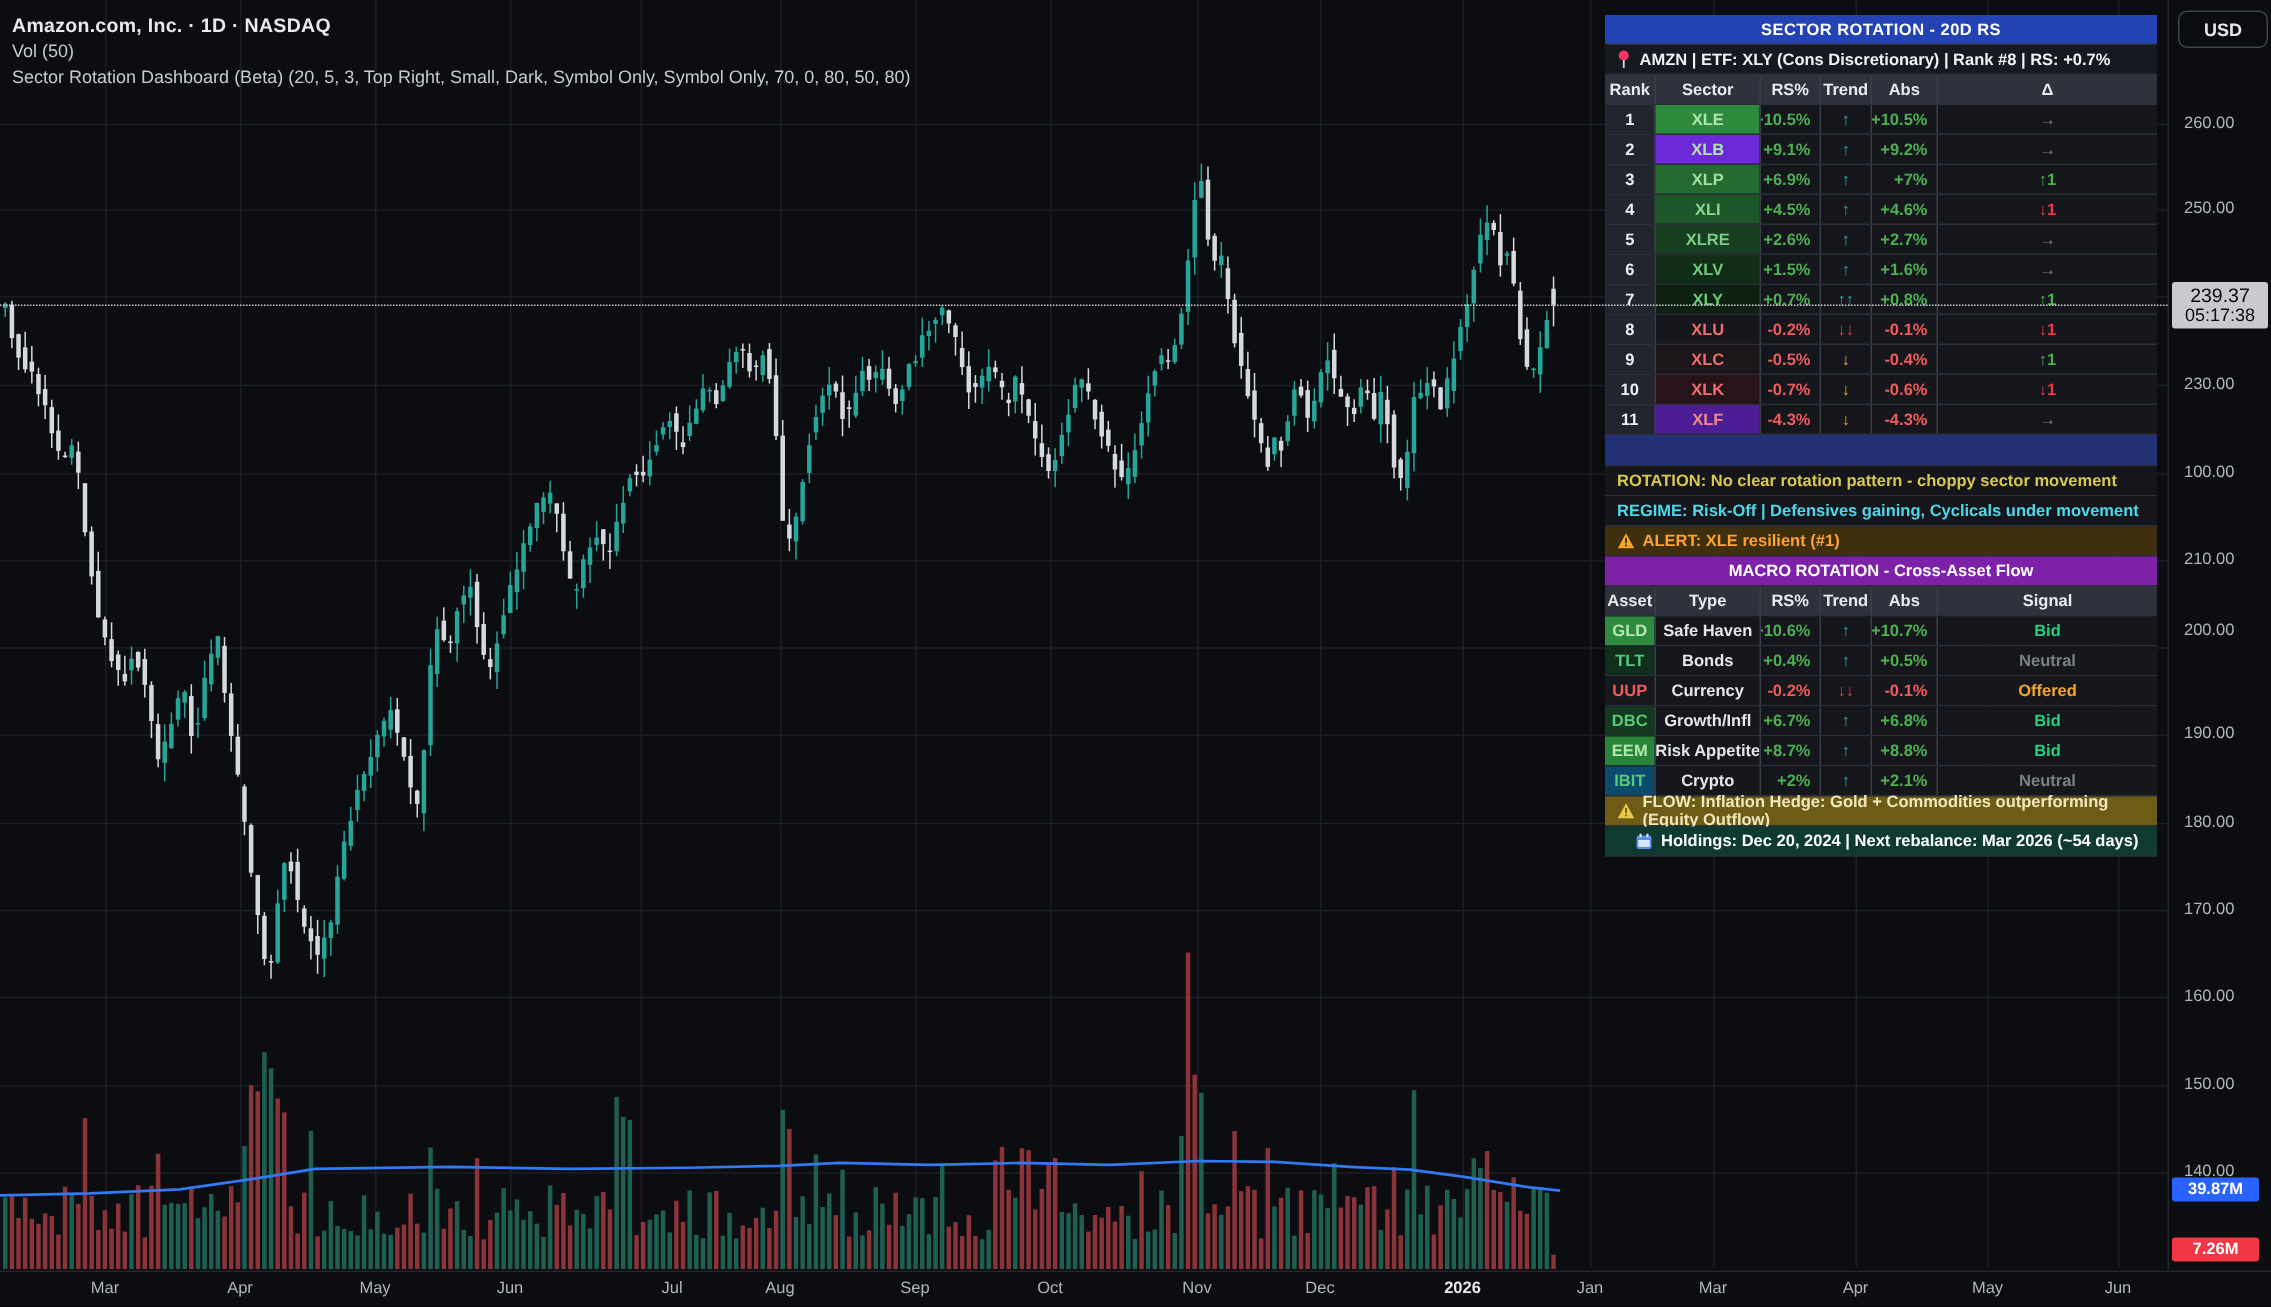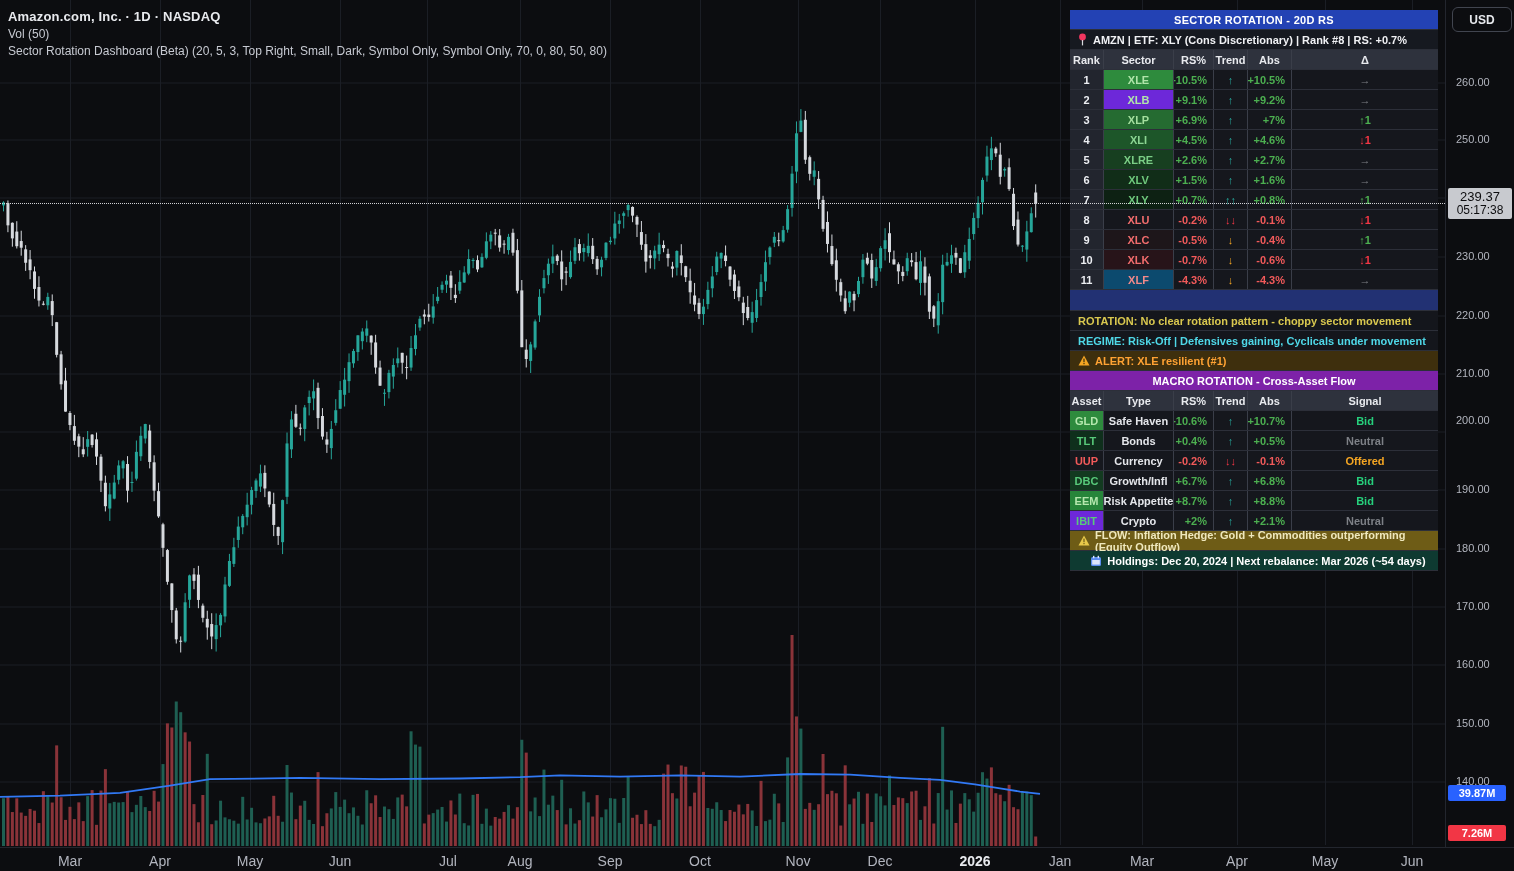--- a/index.html
+++ b/index.html
@@ -19,21 +19,21 @@
   #price-axis{position:absolute;left:1445px;top:0;width:69px;height:847px;border-left:1px solid #23262e;}
   .pa-label{position:absolute;left:10px;font-size:11px;color:#b2b5be;}
   .price-tag{position:absolute;left:2px;width:64px;background:#c8cacf;color:#0d0d0f;border-radius:2px;
              text-align:center;z-index:7;padding:1px 0 2px 0;}
   .price-tag .p{font-size:13px;line-height:15px;}
   .price-tag .c{font-size:12px;line-height:13px;}
   .vol-tag{position:absolute;left:2px;width:58px;text-align:center;font-size:11px;font-weight:bold;color:#fff;
            border-radius:2px;padding:2px 0;z-index:7;}
   
   #time-axis{position:absolute;left:0;top:847px;width:1514px;height:24px;border-top:1px solid #23262e;}
-  .ta-label{position:absolute;top:5px;font-size:14px;color:#b2b5be;transform:translateX(-50%);}
+  .ta-label{position:absolute;top:5px;font-size:11px;color:#b2b5be;transform:translateX(-50%);}
   .ta-label.major{color:#e8eaee;font-weight:bold;}
   
   #usd-btn{position:absolute;left:1452px;top:7px;width:58px;height:23px;border:1px solid #41454f;border-radius:6px;
            background:#0c0d10;color:#e6e8ec;font-size:12px;font-weight:bold;display:flex;align-items:center;
            justify-content:center;z-index:8;cursor:pointer;}
   
   #panel{position:absolute;left:1070px;top:10px;width:368px;z-index:4;font-size:11px;font-weight:bold;}
   .p-row{position:relative;height:20px;display:flex;align-items:center;justify-content:center;
          border-bottom:1px solid #2c2f39;box-sizing:border-box;}
   .p-head{background:#2342b4;color:#fff;letter-spacing:.3px;}
@@ -901,21 +901,21 @@
         <div class="t-row grid6">
           <div class="cell" style="background: rgb(34, 37, 46); color: rgb(236, 238, 242);">10</div>
           <div class="cell" style="background: rgb(39, 20, 25); color: rgb(242, 109, 109);">XLK</div>
           <div class="cell" style="color: rgb(242, 90, 90); justify-content: flex-end; padding-right: 6px;">-0.7%</div>
           <div class="cell" style="color: rgb(245, 166, 35);">↓</div>
           <div class="cell" style="color: rgb(242, 90, 90); justify-content: flex-end; padding-right: 6px;">-0.6%</div>
           <div class="cell" style="color: rgb(242, 54, 69);">↓1</div>
         </div>
         <div class="t-row grid6">
           <div class="cell" style="background: rgb(34, 37, 46); color: rgb(236, 238, 242);">11</div>
-          <div class="cell" style="background: #0c4a6e; color: rgb(242, 138, 138);">XLF</div>
+          <div class="cell" style="background: #4c1d95; color: rgb(242, 138, 138);">XLF</div>
           <div class="cell" style="color: rgb(242, 90, 90); justify-content: flex-end; padding-right: 6px;">-4.3%</div>
           <div class="cell" style="color: rgb(245, 166, 35);">↓</div>
           <div class="cell" style="color: rgb(242, 90, 90); justify-content: flex-end; padding-right: 6px;">-4.3%</div>
           <div class="cell" style="color: rgb(125, 128, 134);">→</div>
         </div>
       </div>
     <div class="p-divider"></div>
     <div class="p-row p-status">
       <span style="color:#d9c84f">ROTATION: No clear rotation pattern - choppy sector movement</span>
     </div>
@@ -976,21 +976,21 @@
         </div>
         <div class="t-row grid6">
           <div class="cell" style="background: rgb(39, 133, 58); color: rgb(181, 232, 174);">EEM</div>
           <div class="cell" style="color: rgb(228, 230, 234);">Risk Appetite</div>
           <div class="cell" style="color: rgb(76, 175, 80); justify-content: flex-end; padding-right: 6px;">+8.7%</div>
           <div class="cell" style="color: rgb(38, 166, 154);">↑</div>
           <div class="cell" style="color: rgb(76, 175, 80); justify-content: flex-end; padding-right: 6px;">+8.8%</div>
           <div class="cell" style="color: rgb(38, 208, 124);">Bid</div>
         </div>
         <div class="t-row grid6">
-          <div class="cell" style="background: #6d28d9; color: rgb(88, 201, 122); text-align: center;">IBIT</div>
+          <div class="cell" style="background: #0c4a6e; color: rgb(88, 201, 122); text-align: center;">IBIT</div>
           <div class="cell" style="color: rgb(228, 230, 234);">Crypto</div>
           <div class="cell" style="color: rgb(76, 175, 80); justify-content: flex-end; padding-right: 6px;">+2%</div>
           <div class="cell" style="color: rgb(38, 166, 154);">↑</div>
           <div class="cell" style="color: rgb(76, 175, 80); justify-content: flex-end; padding-right: 6px;">+2.1%</div>
           <div class="cell" style="color: rgb(125, 128, 134);">Neutral</div>
         </div>
       </div>
     <div class="p-row p-status" style="background:#6e5c16">
       <span class="icon">
         <svg width="12" height="11" viewBox="0 0 12 11">
@@ -1018,21 +1018,21 @@
     <div class="price-tag" style="top: 188px;">
       <div class="p">239.37</div>
       <div class="c">05:17:38</div>
     </div>
     <div class="vol-tag" id="volma-tag" style="top: 785px; background: rgb(41, 98, 255);">39.87M</div>
     <div class="vol-tag" id="lastvol-tag" style="top: 825px; background: rgb(242, 54, 69);">7.26M</div>
   <div class="pa-label" style="top: 76px;">260.00</div>
       <div class="pa-label" style="top: 133px;">250.00</div>
       <div class="pa-label" style="top: 191px;">240.00</div>
       <div class="pa-label" style="top: 250px;">230.00</div>
-      <div class="pa-label" style="top: 309px;">220.00</div>
+      <div class="pa-label" style="top: 309px;">100.00</div>
       <div class="pa-label" style="top: 367px;">210.00</div>
       <div class="pa-label" style="top: 414px;">200.00</div>
       <div class="pa-label" style="top: 483px;">190.00</div>
       <div class="pa-label" style="top: 542px;">180.00</div>
       <div class="pa-label" style="top: 600px;">170.00</div>
       <div class="pa-label" style="top: 658px;">160.00</div>
       <div class="pa-label" style="top: 717px;">150.00</div>
       <div class="pa-label" style="top: 775px;">140.00</div>
     </div>
 

